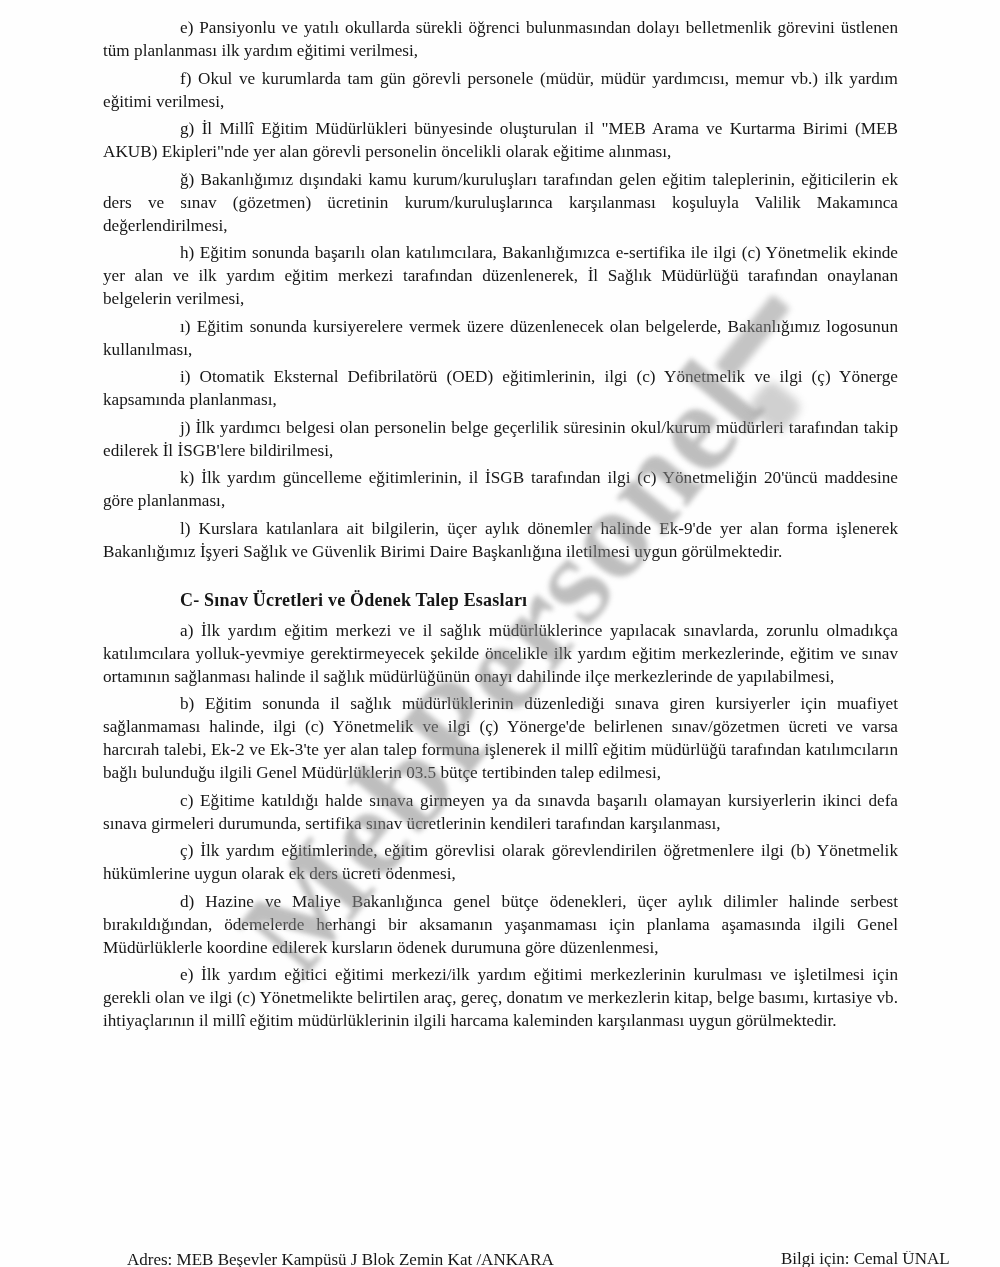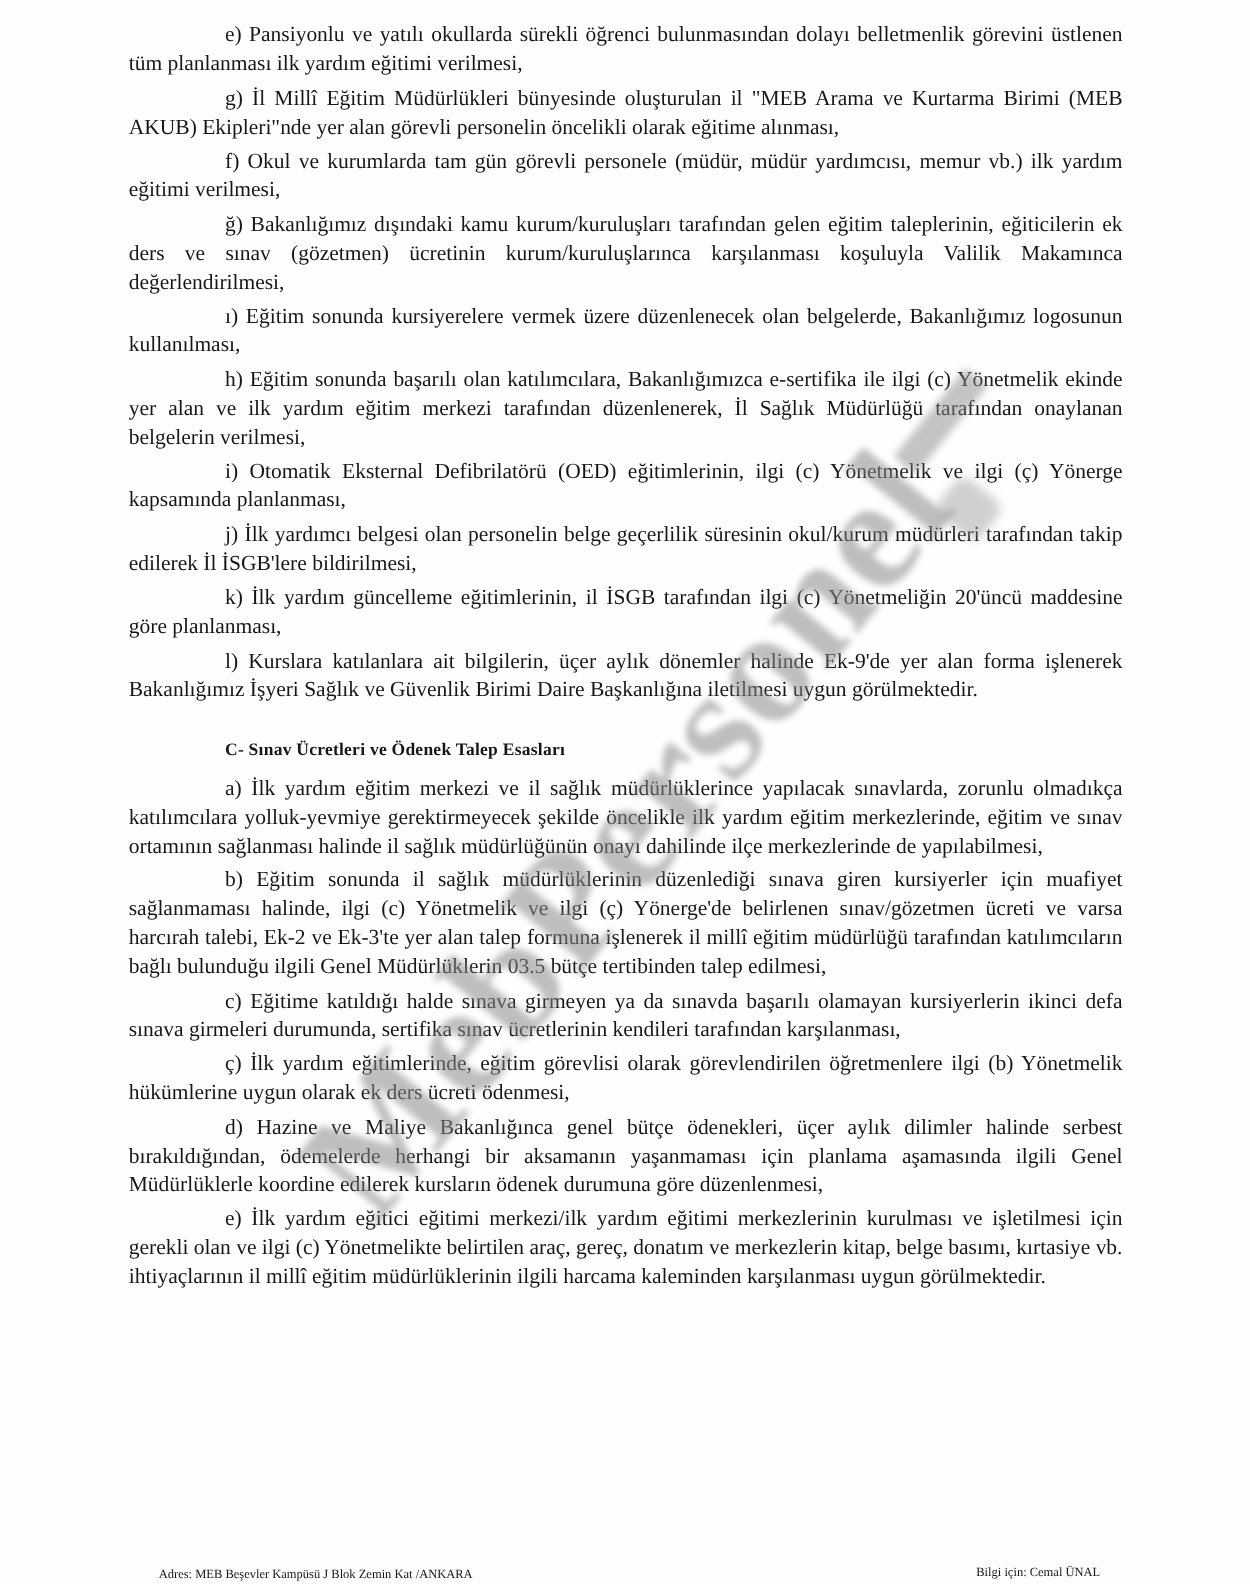--- a/index.html
+++ b/index.html
@@ -23,21 +23,21 @@
     font-size: 17.2px;
     line-height: 23px;
     text-align: justify;
   }
   .content p {
     margin: 0 0 4.5px 0;
     text-indent: 77px;
   }
   .section-heading {
     font-weight: bold;
-    font-size: 14px;
+    font-size: 18px;
     margin: 26px 0 7px 0;
     padding-left: 77px;
     text-align: left;
     letter-spacing: 0.2px;
   }
   .watermark {
     position: absolute;
     left: 0px; top: 592px;
     width: 1000px;
     text-align: center;
@@ -75,39 +75,39 @@
     border-radius: 10px;
     transform: rotate(39deg);
     pointer-events: none;
     z-index: 5;
   }
   .footer {
     position: absolute;
     left: 0; top: 1251px;
     width: 1000px;
     height: 16px;
-    font-size: 10px;
+    font-size: 17px;
     line-height: 18px;
     overflow: hidden;
   }
   .footer-address { position: absolute; left: 127px; top: 0; white-space: nowrap; }
   .footer-contact { position: absolute; left: 781px; top: -1px; white-space: nowrap; }
 </style>
 </head>
 <body>
 
 <div class="page">
 
   <div class="content">
     <p>e) Pansiyonlu ve yatılı okullarda sürekli öğrenci bulunmasından dolayı belletmenlik görevini üstlenen tüm planlanması ilk yardım eğitimi verilmesi,</p>
+    <p>f) Okul ve kurumlarda tam gün görevli personele (müdür, müdür yardımcısı, memur vb.)  ilk yardım eğitimi verilmesi,</p>
     <p>g) İl Millî Eğitim Müdürlükleri bünyesinde oluşturulan il "MEB Arama ve Kurtarma Birimi (MEB AKUB) Ekipleri"nde yer alan görevli personelin öncelikli olarak eğitime alınması,</p>
-    <p>f) Okul ve kurumlarda tam gün görevli personele (müdür, müdür yardımcısı, memur vb.)  ilk yardım eğitimi verilmesi,</p>
     <p>ğ) Bakanlığımız dışındaki kamu kurum/kuruluşları tarafından gelen eğitim taleplerinin, eğiticilerin ek ders ve sınav (gözetmen) ücretinin kurum/kuruluşlarınca karşılanması koşuluyla Valilik Makamınca değerlendirilmesi,</p>
+    <p>h) Eğitim sonunda başarılı olan katılımcılara, Bakanlığımızca e-sertifika ile ilgi (c) Yönetmelik ekinde yer alan ve ilk yardım eğitim merkezi tarafından düzenlenerek, İl Sağlık Müdürlüğü tarafından onaylanan  belgelerin verilmesi,</p>
     <p>ı) Eğitim sonunda kursiyerelere vermek üzere düzenlenecek olan belgelerde, Bakanlığımız logosunun kullanılması,</p>
-    <p>h) Eğitim sonunda başarılı olan katılımcılara, Bakanlığımızca e-sertifika ile ilgi (c) Yönetmelik ekinde yer alan ve ilk yardım eğitim merkezi tarafından düzenlenerek, İl Sağlık Müdürlüğü tarafından onaylanan  belgelerin verilmesi,</p>
     <p>i) Otomatik Eksternal Defibrilatörü (OED) eğitimlerinin, ilgi (c) Yönetmelik ve ilgi (ç) Yönerge kapsamında planlanması,</p>
     <p>j) İlk yardımcı belgesi olan personelin belge geçerlilik süresinin okul/kurum müdürleri tarafından takip edilerek İl İSGB'lere bildirilmesi,</p>
     <p>k) İlk yardım güncelleme eğitimlerinin, il İSGB tarafından ilgi (c) Yönetmeliğin 20'üncü maddesine göre planlanması,</p>
     <p>l) Kurslara katılanlara ait bilgilerin, üçer aylık dönemler halinde Ek-9'de yer alan forma işlenerek Bakanlığımız İşyeri Sağlık ve Güvenlik Birimi Daire Başkanlığına iletilmesi  uygun görülmektedir.</p>
 
     <div class="section-heading">C- Sınav  Ücretleri ve Ödenek Talep Esasları</div>
 
     <p>a) İlk yardım eğitim merkezi ve il sağlık müdürlüklerince yapılacak sınavlarda, zorunlu olmadıkça katılımcılara yolluk-yevmiye gerektirmeyecek şekilde öncelikle ilk yardım eğitim merkezlerinde, eğitim ve sınav ortamının sağlanması halinde il sağlık müdürlüğünün onayı dahilinde ilçe merkezlerinde de yapılabilmesi,</p>
     <p>b) Eğitim sonunda il sağlık müdürlüklerinin düzenlediği sınava giren kursiyerler için muafiyet sağlanmaması halinde, ilgi (c) Yönetmelik ve ilgi (ç) Yönerge'de belirlenen sınav/gözetmen ücreti ve varsa harcırah talebi, Ek-2 ve Ek-3'te yer alan talep formuna işlenerek il millî eğitim müdürlüğü tarafından katılımcıların bağlı bulunduğu ilgili Genel Müdürlüklerin 03.5 bütçe tertibinden talep edilmesi,</p>
     <p>c) Eğitime katıldığı halde sınava girmeyen ya da sınavda başarılı olamayan kursiyerlerin ikinci defa sınava girmeleri durumunda, sertifika sınav ücretlerinin kendileri tarafından karşılanması,</p>

